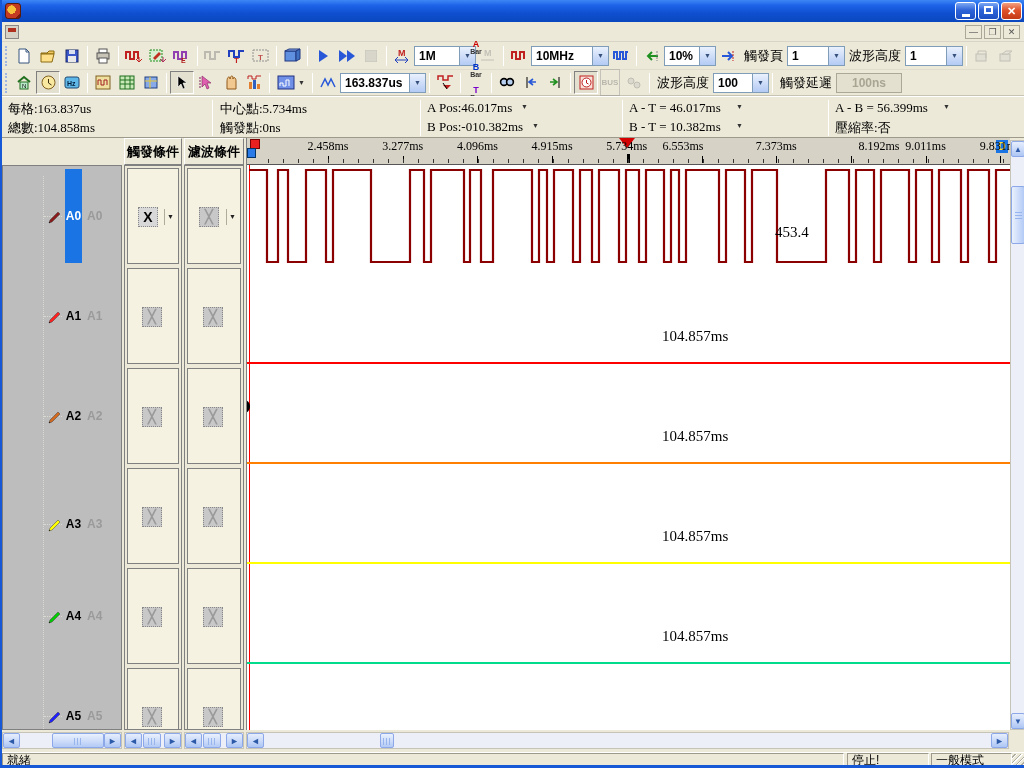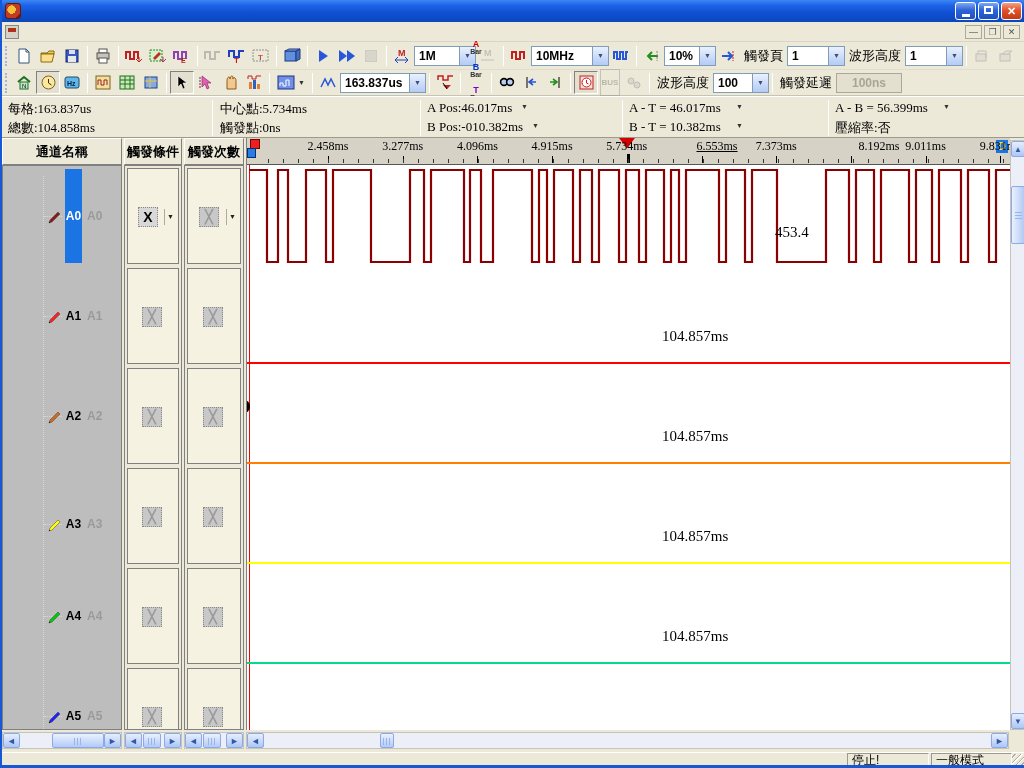--- a/index.html
+++ b/index.html
@@ -500,23 +500,22 @@
     <span style="left:833px;top:3px">A - B = 56.399ms</span>
     <span style="left:833px;top:22px">壓縮率:否</span>
     <span class="info-drop" style="left:938px;top:4px">▼</span>
     <div class="info-sep" style="left:210px"></div>
     <div class="info-sep" style="left:418px"></div>
     <div class="info-sep" style="left:620px"></div>
     <div class="info-sep" style="left:826px"></div>
   </div>
 
   <div class="main">
-    <div class="colhdr" style="left:0;width:120px">通道名稱</div>
     <div class="colhdr" style="left:122px;width:58px">觸發條件</div>
-    <div class="colhdr" style="left:182px;width:60px">觸發次數</div>
+    <div class="colhdr" style="left:182px;width:60px">濾波條件</div>
 
     <div class="chan-pane">
       <div class="tree-line"></div>
       <div id="channel-rows">
           <div class="chan-row" style="top: 0px;">
             <div class="chan-stub" style="top: 50px;"></div>
             <div class="sel-bar"></div>
             <div class="pen" style="left: 44px; top: 43px;">
               <svg width="16" height="16">
                 <path d="M2 14l3-1 8-8-2-2-8 8z" fill="#8B1A1A" stroke="#404040" stroke-width="0.5"></path>
@@ -640,21 +639,21 @@
       <div class="ruler-label" style="left: 81px;">2.458ms</div>
           <div class="tick" style="left: 81px; height: 7px;"></div>
           <div class="ruler-label" style="left: 155.7px;">3.277ms</div>
           <div class="tick" style="left: 155.7px; height: 7px;"></div>
           <div class="ruler-label" style="left: 230.4px;">4.096ms</div>
           <div class="tick" style="left: 230.4px; height: 7px;"></div>
           <div class="ruler-label" style="left: 305.1px;">4.915ms</div>
           <div class="tick" style="left: 305.1px; height: 7px;"></div>
           <div class="ruler-label" style="left: 379.8px;">5.734ms</div>
           <div class="tick" style="left: 379.8px; height: 9px; width: 3px;"></div>
-          <div class="ruler-label" style="left: 470px; text-decoration: underline;">6.553ms</div>
+          <div class="ruler-label" style="left: 436px;">6.553ms</div>
           <div class="tick" style="left: 454.5px; height: 7px;"></div>
           <div class="ruler-label" style="left: 529.2px;">7.373ms</div>
           <div class="tick" style="left: 529.2px; height: 7px;"></div>
           <div class="ruler-label" style="left: 603.9px; margin-left: 28px;">8.192ms</div>
           <div class="tick" style="left: 603.9px; height: 7px;"></div>
           <div class="ruler-label" style="left: 678.6px;">9.011ms</div>
           <div class="tick" style="left: 678.6px; height: 7px;"></div>
           <div class="ruler-label" style="left: 753.3px;">9.831ms</div>
           <div class="tick" style="left: 753.3px; height: 7px;"></div>
           <div class="tick" style="left: 21px; height: 4px; background: rgb(51, 51, 51);"></div>
@@ -759,18 +758,19 @@
     <div class="sb" style="left:244px;width:763px">
       <div class="sb-btn">◄</div>
       <div class="sb-track">
           <div class="sb-thumb" style="left:116px;width:14px"></div>
         </div>
       <div class="sb-btn">►</div>
     </div>
   </div>
 
   <div class="statusbar">
+    <div class="status-cell" style="left:0;width:842px">就緒</div>
     <div class="status-cell" style="left:845px;width:82px">停止!</div>
     <div class="status-cell" style="left:929px;width:81px">一般模式</div>
     <div class="sizegrip"></div>
   </div>
   <div class="bottom-edge"></div>
 </div>
 
 </body></html>

